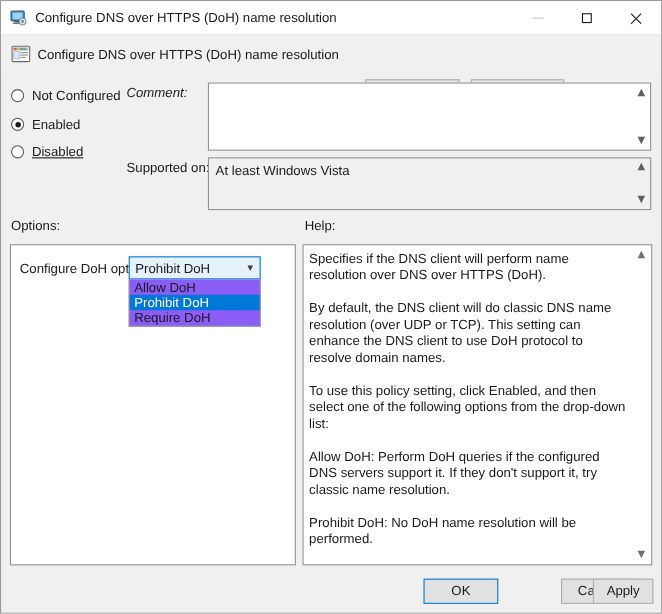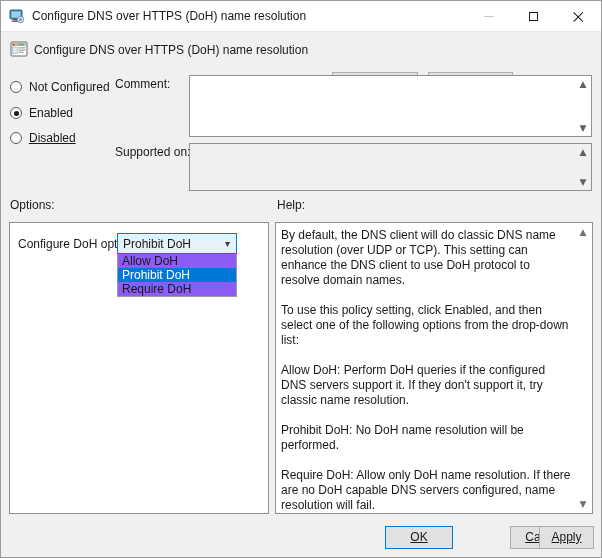--- a/index.html
+++ b/index.html
@@ -101,21 +101,20 @@
     box-sizing: border-box;
     background: #e1e1e1;
     border: 1px solid #adadad;
     font-family: "Liberation Sans", sans-serif;
     font-size: 12px;
     color: #1a1a1a;
     text-align: center;
     line-height: 21px;
     cursor: default;
     padding: 0;
-    text-decoration: underline;
   }
   .btn-prev {
     position: absolute;
     left: 331px; top: 40px;
     width: 86px; height: 23px;
     line-height: 21px;
   }
   .btn-next {
     position: absolute;
     left: 427px; top: 40px;
@@ -155,21 +154,21 @@
     background: #1a1a1a;
   }
 
   
   .lbl {
     position: absolute;
     font-size: 12px;
     color: #1a1a1a;
     white-space: nowrap;
   }
-  .lbl-comment { left: 114px; top: 76px; }
+  .lbl-comment { left: 114px; top: 76px; font-style: italic; }
   .lbl-supported { left: 114px; top: 144px; }
 
   .field {
     position: absolute;
     box-sizing: border-box;
     border: 1px solid #919191;
     background: #ffffff;
   }
   .field-comment {
     left: 188px; top: 74px;
@@ -415,20 +414,21 @@
   <span class="lbl lbl-comment">Comment:</span>
   <div class="field field-comment">
     <div class="vscroll">
       <span class="arw up">▲</span>
       <span class="arw dn">▼</span>
     </div>
   </div>
 
   <span class="lbl lbl-supported">Supported on:</span>
   <div class="field field-supported">
+    <span class="fld-text">At least Windows Vista</span>
     <div class="vscroll">
       <span class="arw up">▲</span>
       <span class="arw dn">▼</span>
     </div>
   </div>
 
   <span class="lbl h-options">Options:</span>
   <span class="lbl h-help">Help:</span>
 
   <div class="panel panel-options">
@@ -441,20 +441,21 @@
       <div class="combo-list">
         <div class="combo-item">Allow DoH</div>
         <div class="combo-item selected">Prohibit DoH</div>
         <div class="combo-item">Require DoH</div>
       </div>
     </div>
   </div>
 
   <div class="panel panel-help">
     <div class="help-body">
+      <p>Specifies if the DNS client will perform name resolution over DNS over HTTPS (DoH).</p>
       <p>By default, the DNS client will do classic DNS name resolution (over UDP or TCP). This setting can enhance the DNS client to use DoH protocol to resolve domain names.</p>
       <p>To use this policy setting, click Enabled, and then select one of the following options from the drop-down list:</p>
       <p>Allow DoH: Perform DoH queries if the configured DNS servers support it. If they don't support it, try classic name resolution.</p>
       <p>Prohibit DoH: No DoH name resolution will be performed.</p>
       <p>Require DoH: Allow only DoH name resolution. If there are no DoH capable DNS servers configured, name resolution will fail.</p>
 
     </div>
     <div class="help-scroll">
       <span class="arw up">▲</span>
       <span class="arw dn">▼</span>

